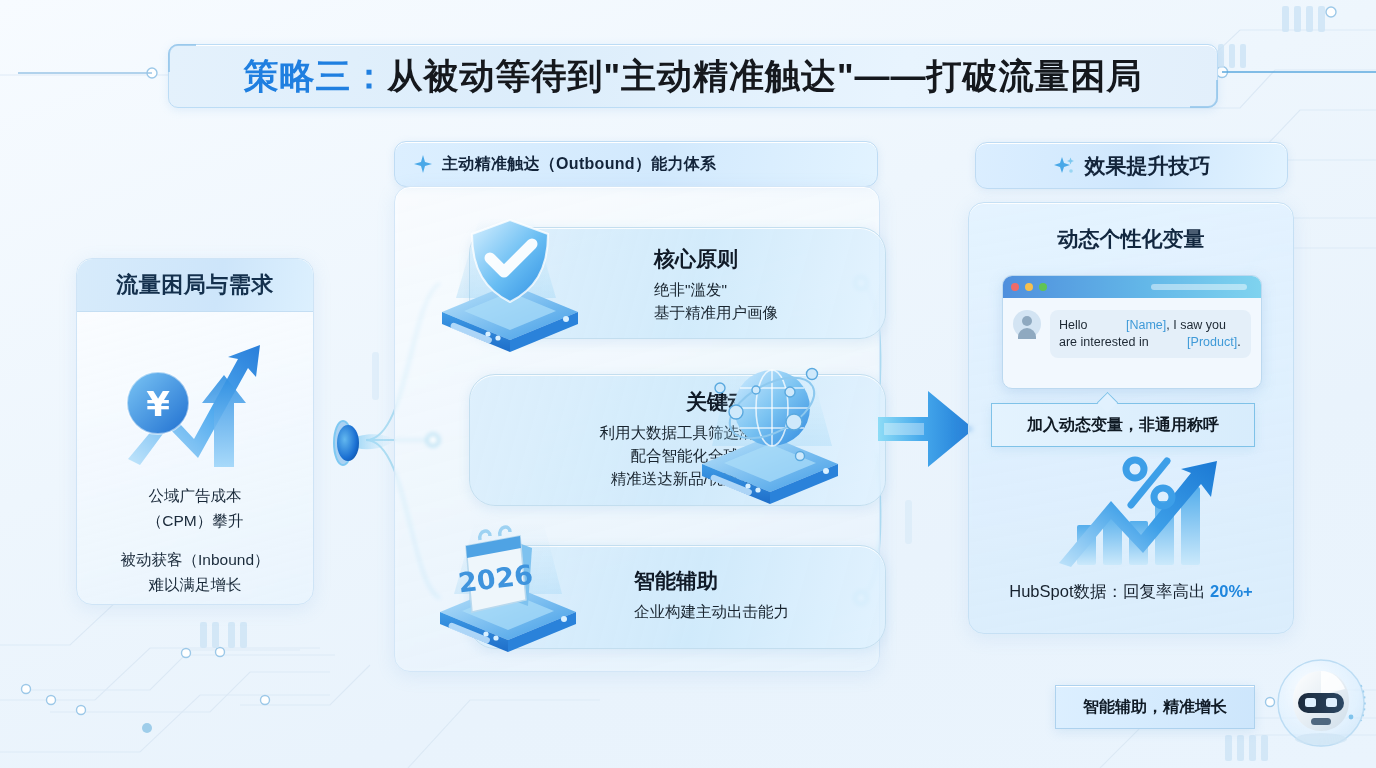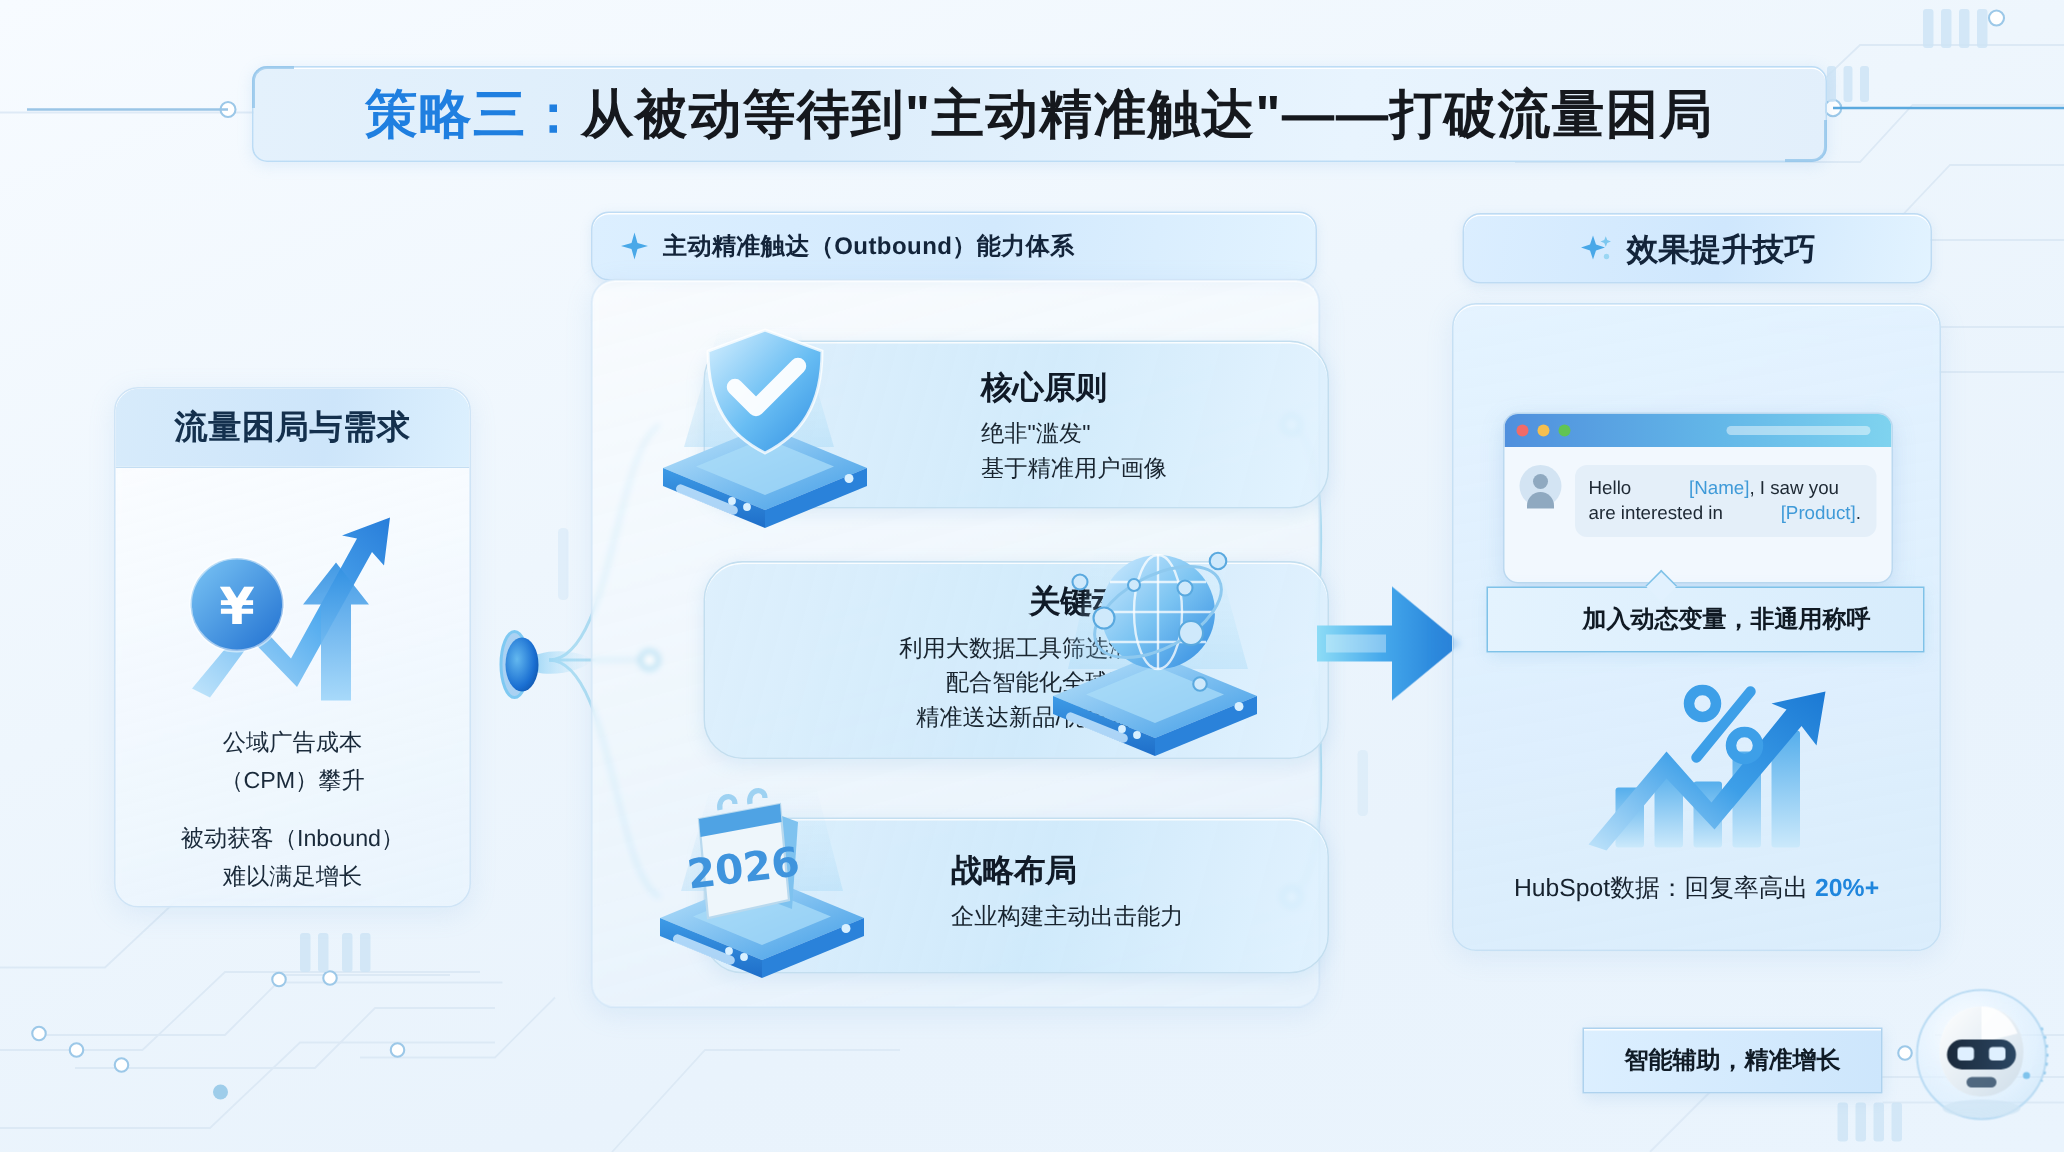--- a/index.html
+++ b/index.html
@@ -121,26 +121,25 @@
   .chatbar .ghost{position:absolute;right:14px;top:8px;width:96px;height:6px;border-radius:3px;background:rgba(255,255,255,.45);}
   .chatbody{display:flex;padding:12px 10px 0 10px;gap:9px;}
   .avatar{width:28px;height:28px;border-radius:50%;background:#d3e4f3;flex:none;position:relative;}
   .avatar:before{content:"";position:absolute;left:9px;top:6px;width:10px;height:10px;border-radius:50%;background:#8fa9c0;}
   .avatar:after{content:"";position:absolute;left:5px;top:18px;width:18px;height:11px;border-radius:9px 9px 0 0;background:#8fa9c0;}
   .bubble{
     background:#e4eff9;border-radius:8px;padding:7px 9px;font-size:12.5px;color:#1d2833;line-height:17px;
   }
   .bubble .var{color:#3f9ad8;margin-left:35px;}
   .callout{
-    position:absolute;left:22px;top:188px;width:262px;height:42px;border-radius:0;
+    position:absolute;left:22px;top:200px;width:262px;height:42px;border-radius:0;
     background:linear-gradient(100deg,#e4f3fe,#d7ecfc);
     border:1.5px solid #7fc2e8;
     display:flex;align-items:center;justify-content:center;
     box-shadow:0 3px 10px rgba(120,180,225,.2);
-    padding-left:28px;
   }
   .callout span{font-size:16px;font-weight:bold;color:#101a24;}
   .callout:before{
     content:"";position:absolute;left:108px;top:-9px;width:14px;height:14px;
     background:#e1f1fe;border-left:1.5px solid #7fc2e8;border-top:1.5px solid #7fc2e8;
     transform:rotate(45deg);
   }
   .growth{position:absolute;left:50%;top:248px;transform:translateX(-50%);}
   .stat{
     position:absolute;left:0;top:378px;width:100%;text-align:center;
@@ -416,21 +415,21 @@
       <circle cx="100" cy="32" r="5"></circle>
       <circle cx="122" cy="14" r="5.5"></circle>
       <circle cx="30" cy="28" r="5"></circle>
       <circle cx="110" cy="96" r="4.5"></circle>
       <circle cx="66" cy="30" r="4"></circle>
     </g>
   </svg>
 
   <div class="card" id="card-3">
     <div class="card-inner">
-      <div class="card-title">战略布局</div>
+      <div class="card-title">智能辅助</div>
       <div class="card-sub" style="margin-top:7px">
         <div>企业构建主动出击能力</div>
       </div>
     </div>
   </div>
   <svg style="position:absolute;left:428px;top:520px" width="165" height="135" viewBox="0 0 165 135">
     <path d="M46 4 L116 4 L134 74 L26 74 Z" fill="url(#beamG)" opacity=".5"></path>
     <path d="M80 64 L148 92 L80 120 L12 92 Z" fill="url(#padG)"></path>
     <path d="M12 92 L80 120 L80 132 L12 104 Z" fill="url(#padSide)"></path>
     <path d="M148 92 L80 120 L80 132 L148 104 Z" fill="#2a82da"></path>
@@ -469,20 +468,21 @@
   <div class="right-head">
     <svg width="22" height="22" viewBox="0 0 22 22">
       <path d="M9 2 L11 8 L17 10 L11 12 L9 18 L7 12 L1 10 L7 8 Z" fill="#49a8e8"></path>
       <path d="M17.5 2.5 L18.5 5 L21 6 L18.5 7 L17.5 9.5 L16.5 7 L14 6 L16.5 5 Z" fill="#7cc7ef"></path>
       <circle cx="18" cy="16" r="1.8" fill="#9ad6f3"></circle>
     </svg>
     <span class="ht">效果提升技巧</span>
   </div>
 
   <div class="panel" id="right-panel">
+    <div class="rp-title">动态个性化变量</div>
 
     <div class="chatwin">
       <div class="chatbar">
         <span class="dot d1"></span>
         <span class="dot d2"></span>
         <span class="dot d3"></span>
         <span class="ghost"></span>
       </div>
       <div class="chatbody">
         <div class="avatar"></div>

